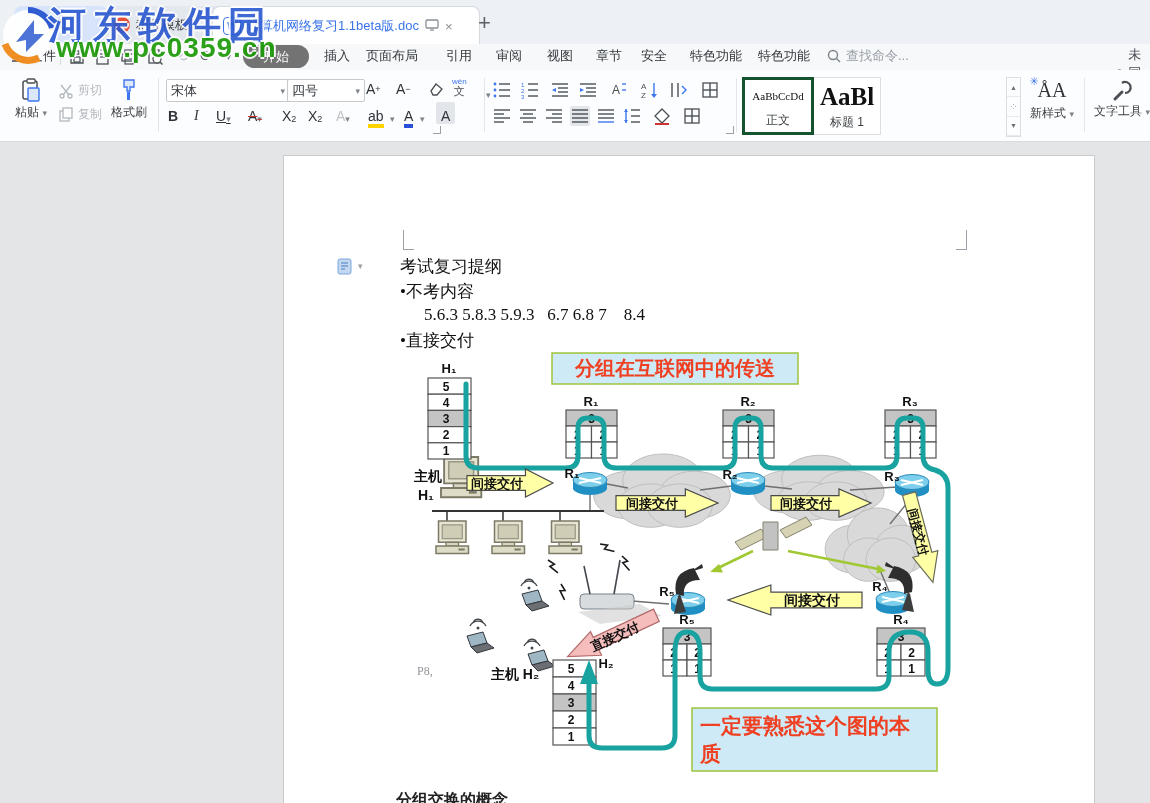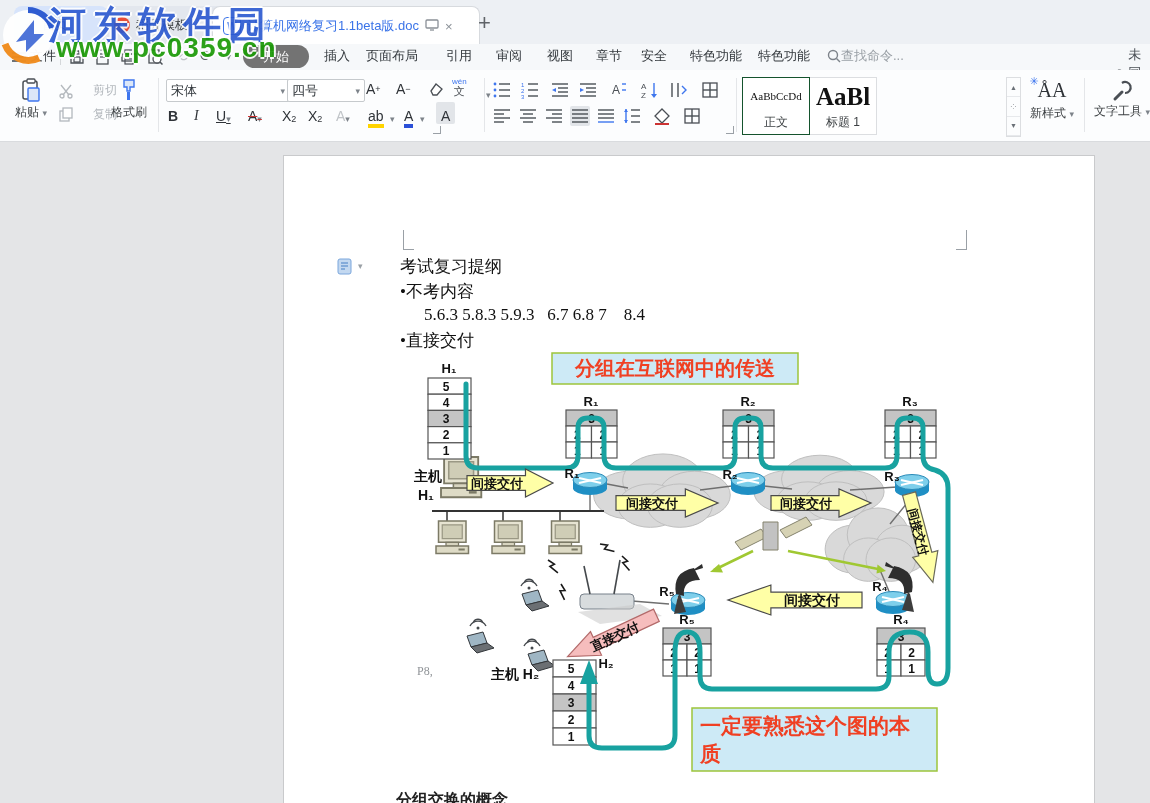--- a/index.html
+++ b/index.html
@@ -16,37 +16,37 @@
   .tbtn{color:#8a9097;font-size:13px;flex:0 0 auto;}
   #newtab{left:478px;top:10px;font-size:22px;color:#5f6368;}
   .star{color:#4a87e8;font-size:13px;}
   .docer-ic{width:16px;height:16px;border-radius:50%;background:#e8503a;color:#fff;font-size:10px;display:flex;align-items:center;justify-content:center;}
   
   #menurow{left:0;top:44px;width:1150px;height:26px;background:#f6f8fa;display:flex;align-items:center;font-size:13px;color:#33383d;}
   .mr{position:absolute;top:47px;height:20px;display:flex;align-items:center;}
   .qico{width:18px;height:18px;margin-right:8px;}
   .mi{position:absolute;top:47px;font-size:13px;color:#33383d;white-space:nowrap;}
   #pill{position:absolute;left:243px;top:45px;width:66px;height:23px;background:#737373;border-radius:12px;color:#fff;font-size:13px;display:flex;align-items:center;justify-content:center;}
-  #searchbox{position:absolute;left:827px;top:47px;display:flex;align-items:center;color:#9aa0a6;font-size:13px;}
+  #searchbox{position:absolute;left:827px;top:47px;display:flex;align-items:center;gap:5px;color:#9aa0a6;font-size:13px;}
   #syncarea{position:absolute;left:1114px;top:46px;display:flex;align-items:center;gap:3px;color:#4a4f55;font-size:13px;width:36px;overflow:hidden;}
   
   #ribbon{left:0;top:70px;width:1150px;height:71px;background:#fcfdfe;border-bottom:1px solid #d9dbde;}
   .rdiv{position:absolute;top:78px;height:54px;width:1px;background:#e4e6e9;}
   .rlabel{font-size:12px;color:#3c4043;}
   .rbig{position:absolute;display:flex;flex-direction:column;align-items:center;width:46px;}
-  .rrow{position:absolute;display:flex;align-items:center;gap:19px;font-size:12px;color:#b3b8bd;}
+  .rrow{position:absolute;display:flex;align-items:center;gap:4px;font-size:12px;color:#b3b8bd;}
   .combo{position:absolute;height:21px;border:1px solid #c6cacd;border-radius:2px;background:#fff;display:flex;align-items:center;justify-content:space-between;padding:0 4px;font-size:13px;color:#33383d;}
   .caret{font-size:9px;color:#7d838a;}
   .fbtn{position:absolute;top:102px;height:22px;display:flex;align-items:end;font-size:14px;color:#2f3338;}
   .ftop{position:absolute;top:78px;height:22px;display:flex;align-items:center;font-size:14px;color:#2f3338;}
   .pico{position:absolute;width:20px;height:20px;}
   .pico.active{background:#e2e5e9;border-radius:2px;}
   .stylebox{position:absolute;left:742px;top:77px;width:264px;height:58px;display:flex;}
   .scell{width:66px;border:1px solid #dcdee1;border-left:none;background:#fff;display:flex;flex-direction:column;align-items:center;justify-content:flex-end;padding-bottom:3px;}
-  .scell:first-child{border:1px solid #14532d;}
+  .scell:first-child{border:3px solid #14532d;}
   .ssample{font-family:"Liberation Serif",serif;color:#111;line-height:1;flex:1;display:flex;align-items:center;overflow:hidden;white-space:nowrap;}
   .sname{font-size:12px;color:#3c4043;}
   .scrollcol{position:absolute;left:1006px;top:77px;width:13px;height:58px;border:1px solid #dcdee1;display:flex;flex-direction:column;}
   .scrollcol div{flex:1;display:flex;align-items:center;justify-content:center;font-size:7px;color:#6a7077;border-bottom:1px solid #e7e9ec;}
   .cornermark{position:absolute;width:7px;height:7px;border-right:1px solid #9aa0a6;border-bottom:1px solid #9aa0a6;}
   
   #page{left:283px;top:155px;width:810px;height:700px;background:#fff;border:1px solid #c9cacc;border-bottom:none;}
   .cropmark-l{position:absolute;left:392px;top:230px;width:11px;height:19px;border-right:1px solid #9aa0a6;}
   .cropmark-l:after{content:"";position:absolute;left:11px;top:19px;width:11px;height:1px;background:#9aa0a6;}
   .cropmark-r{position:absolute;left:966px;top:230px;width:11px;height:19px;border-left:1px solid #9aa0a6;}

